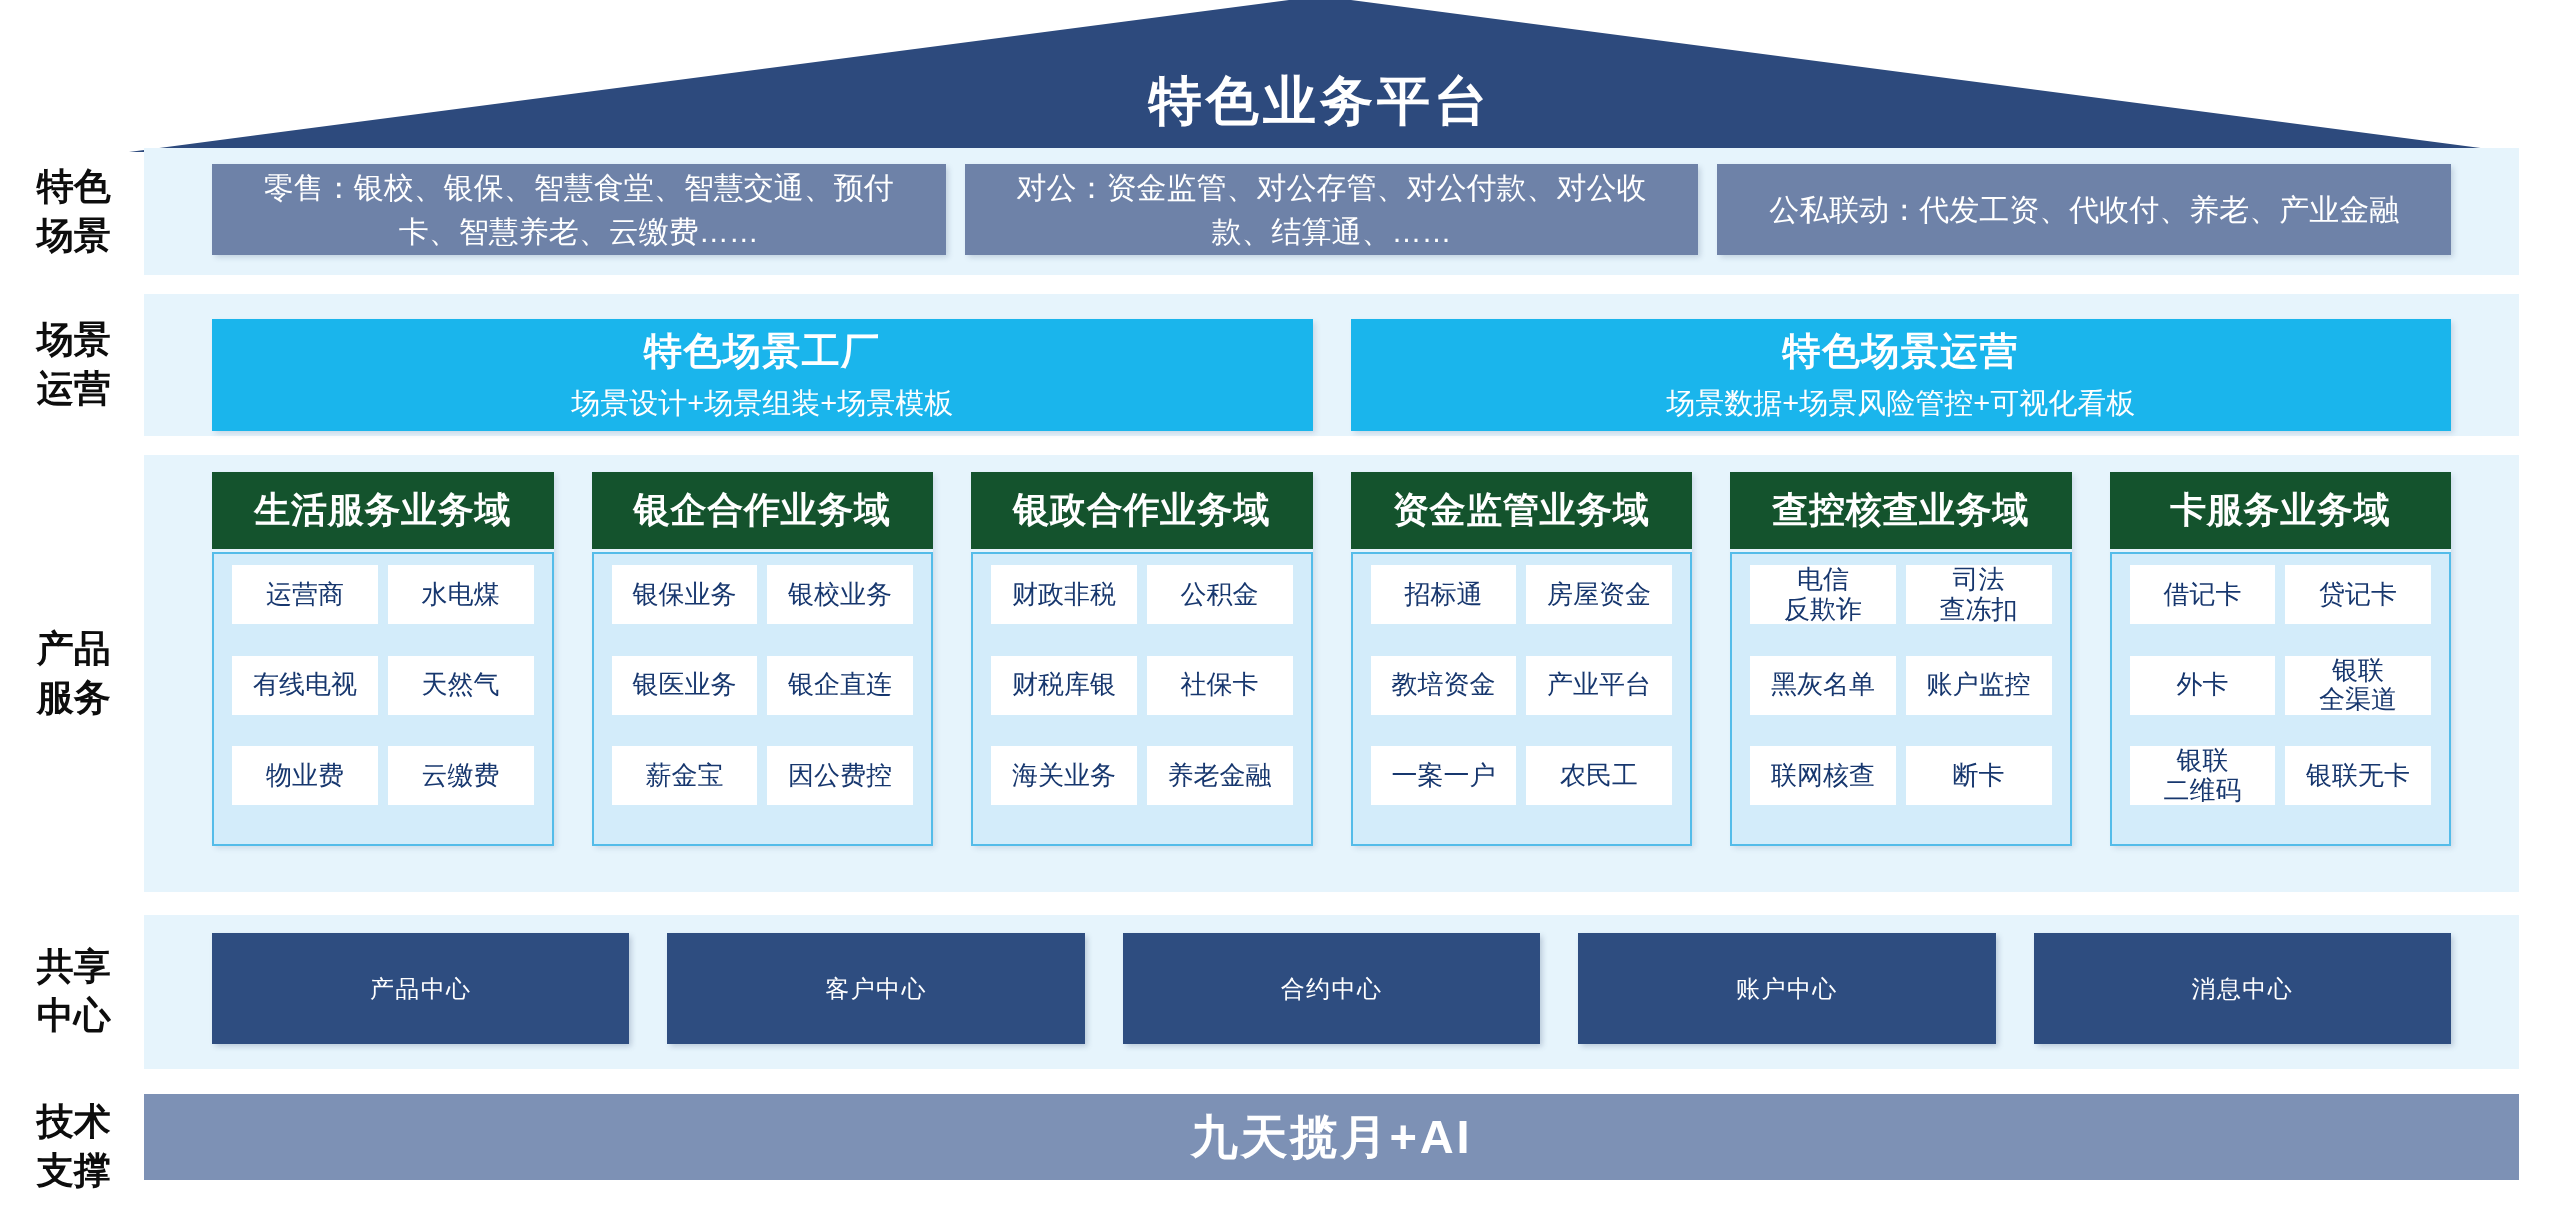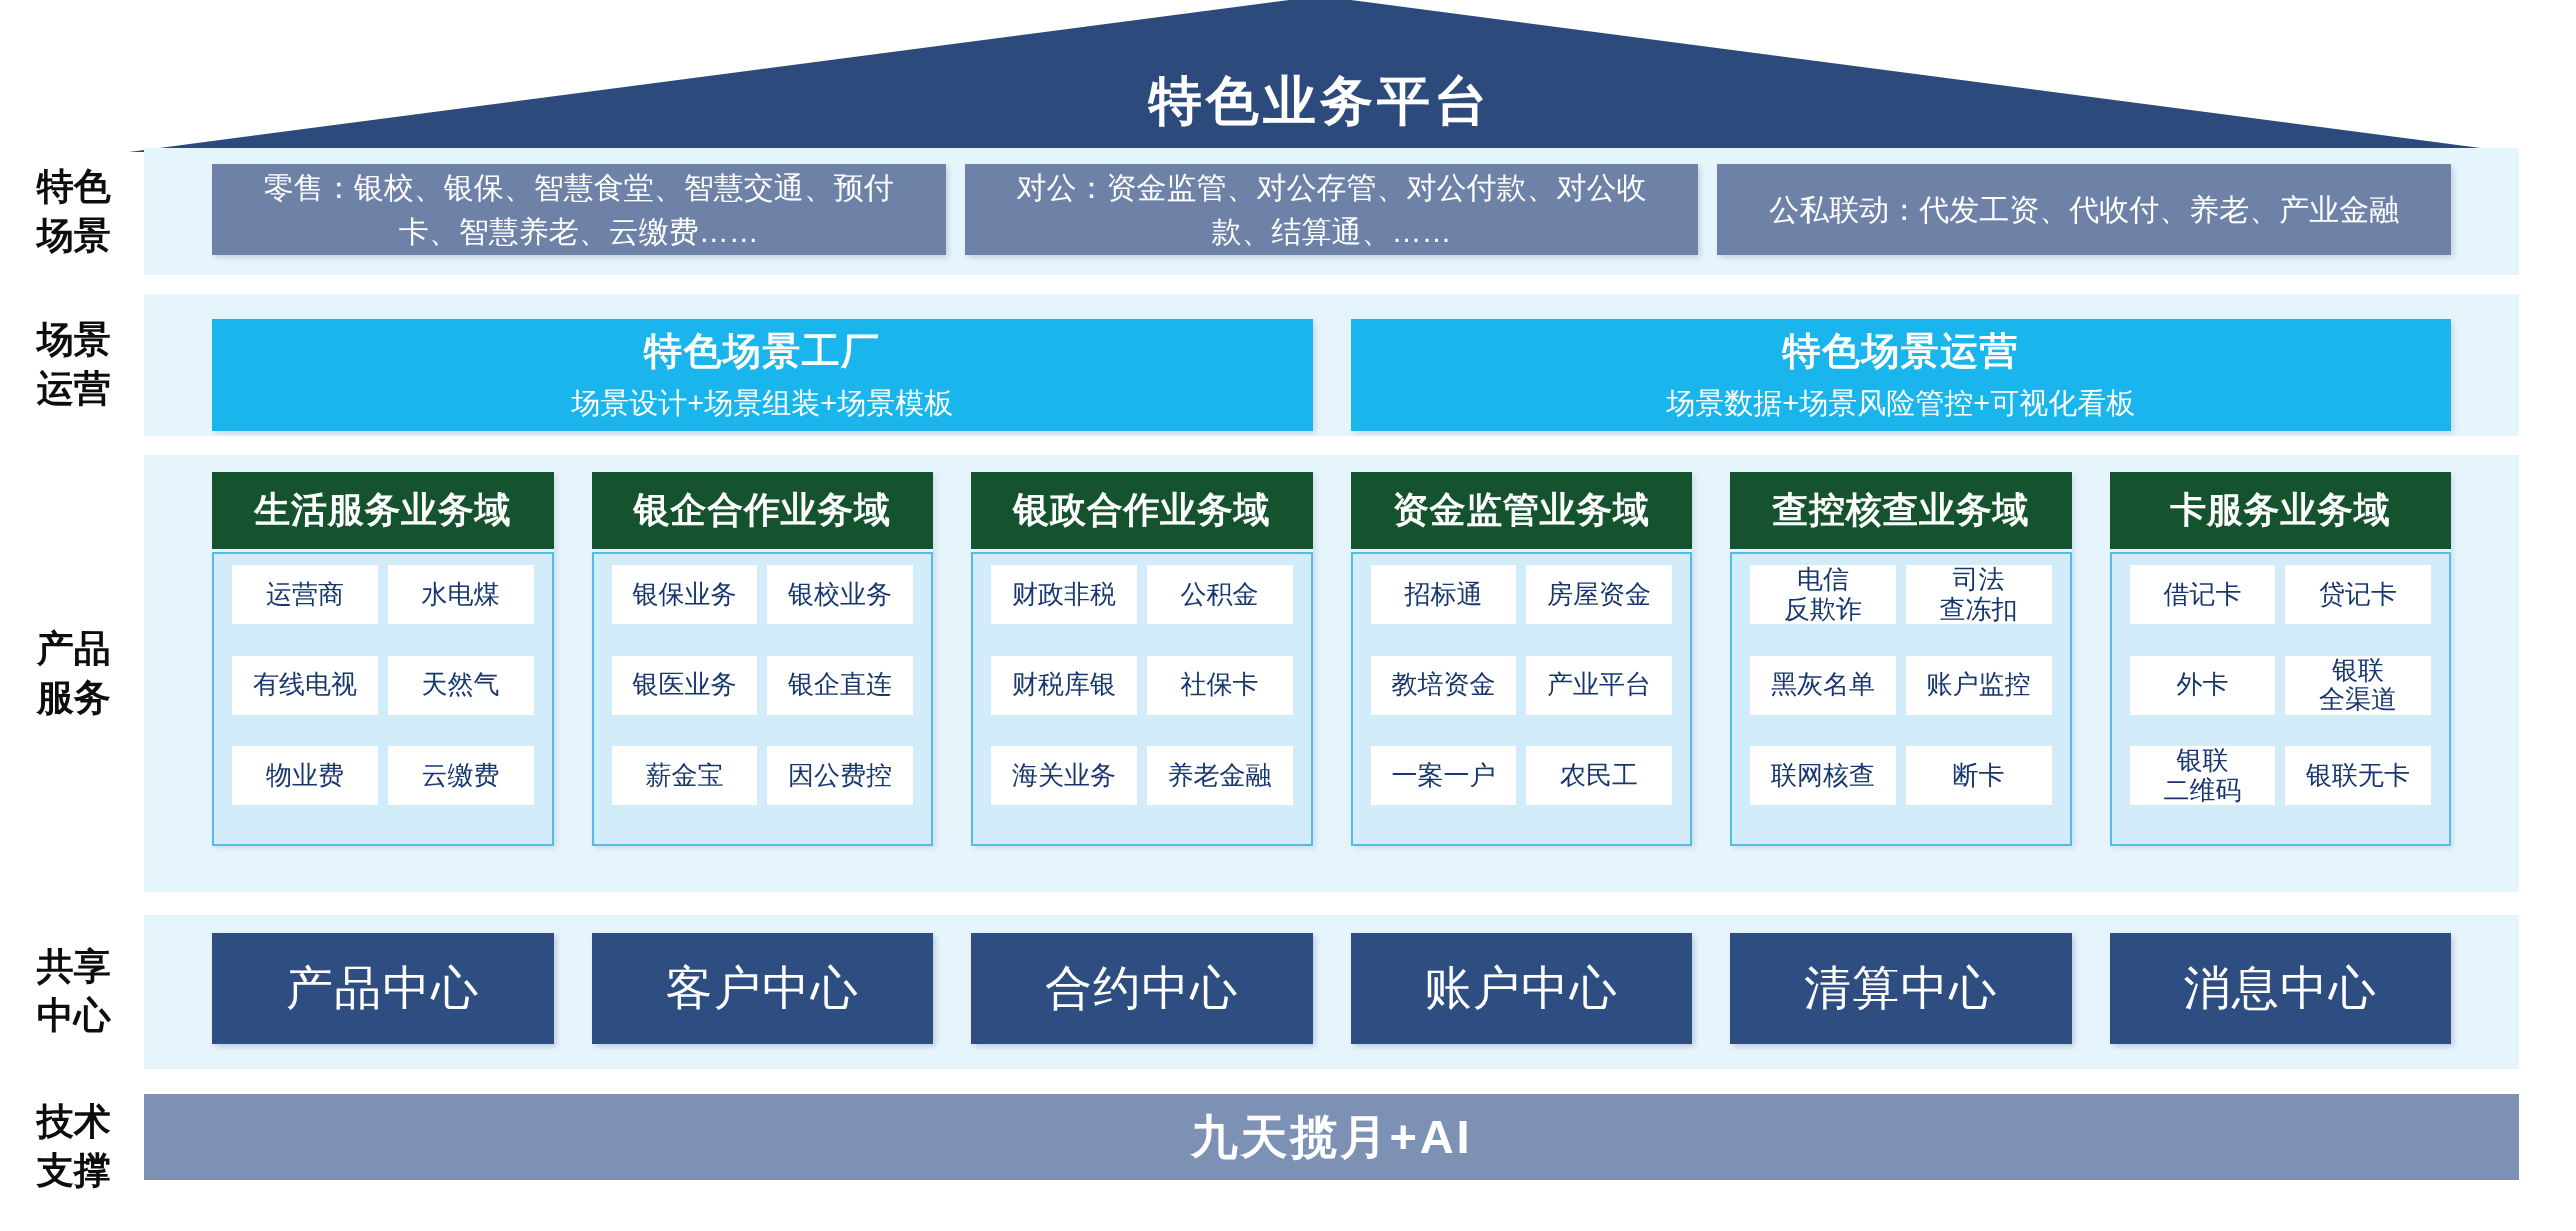--- a/index.html
+++ b/index.html
@@ -127,21 +127,21 @@
     display: flex; align-items: center; justify-content: center;
     text-align: center;
   }
 
   
   .center-box {
     flex: 1;
     height: 111px;
     background: #2e4d80;
     color: #ffffff;
-    font-size: 47px;
+    font-size: 24px;
     font-weight: 400;
     display: flex; align-items: center; justify-content: center;
     letter-spacing: 1.4px;
     box-shadow: 2.7px 3.4px 5.5px rgba(50, 70, 110, 0.25);
   }
 
   
   .tech-title {
     font-size: 47px;
     font-weight: 700;
@@ -264,21 +264,20 @@
       </div>
     </div>
 
   </div>
 
   <div class="band band-shared">
     <div class="center-box">产品中心</div>
     <div class="center-box">客户中心</div>
     <div class="center-box">合约中心</div>
     <div class="center-box">账户中心</div>
-    <div class="center-box">清算中心</div>
     <div class="center-box">消息中心</div>
   </div>
 
   <div class="band band-tech">
     <div class="tech-title">九天揽月+AI</div>
   </div>
 
 </div>
 
 

